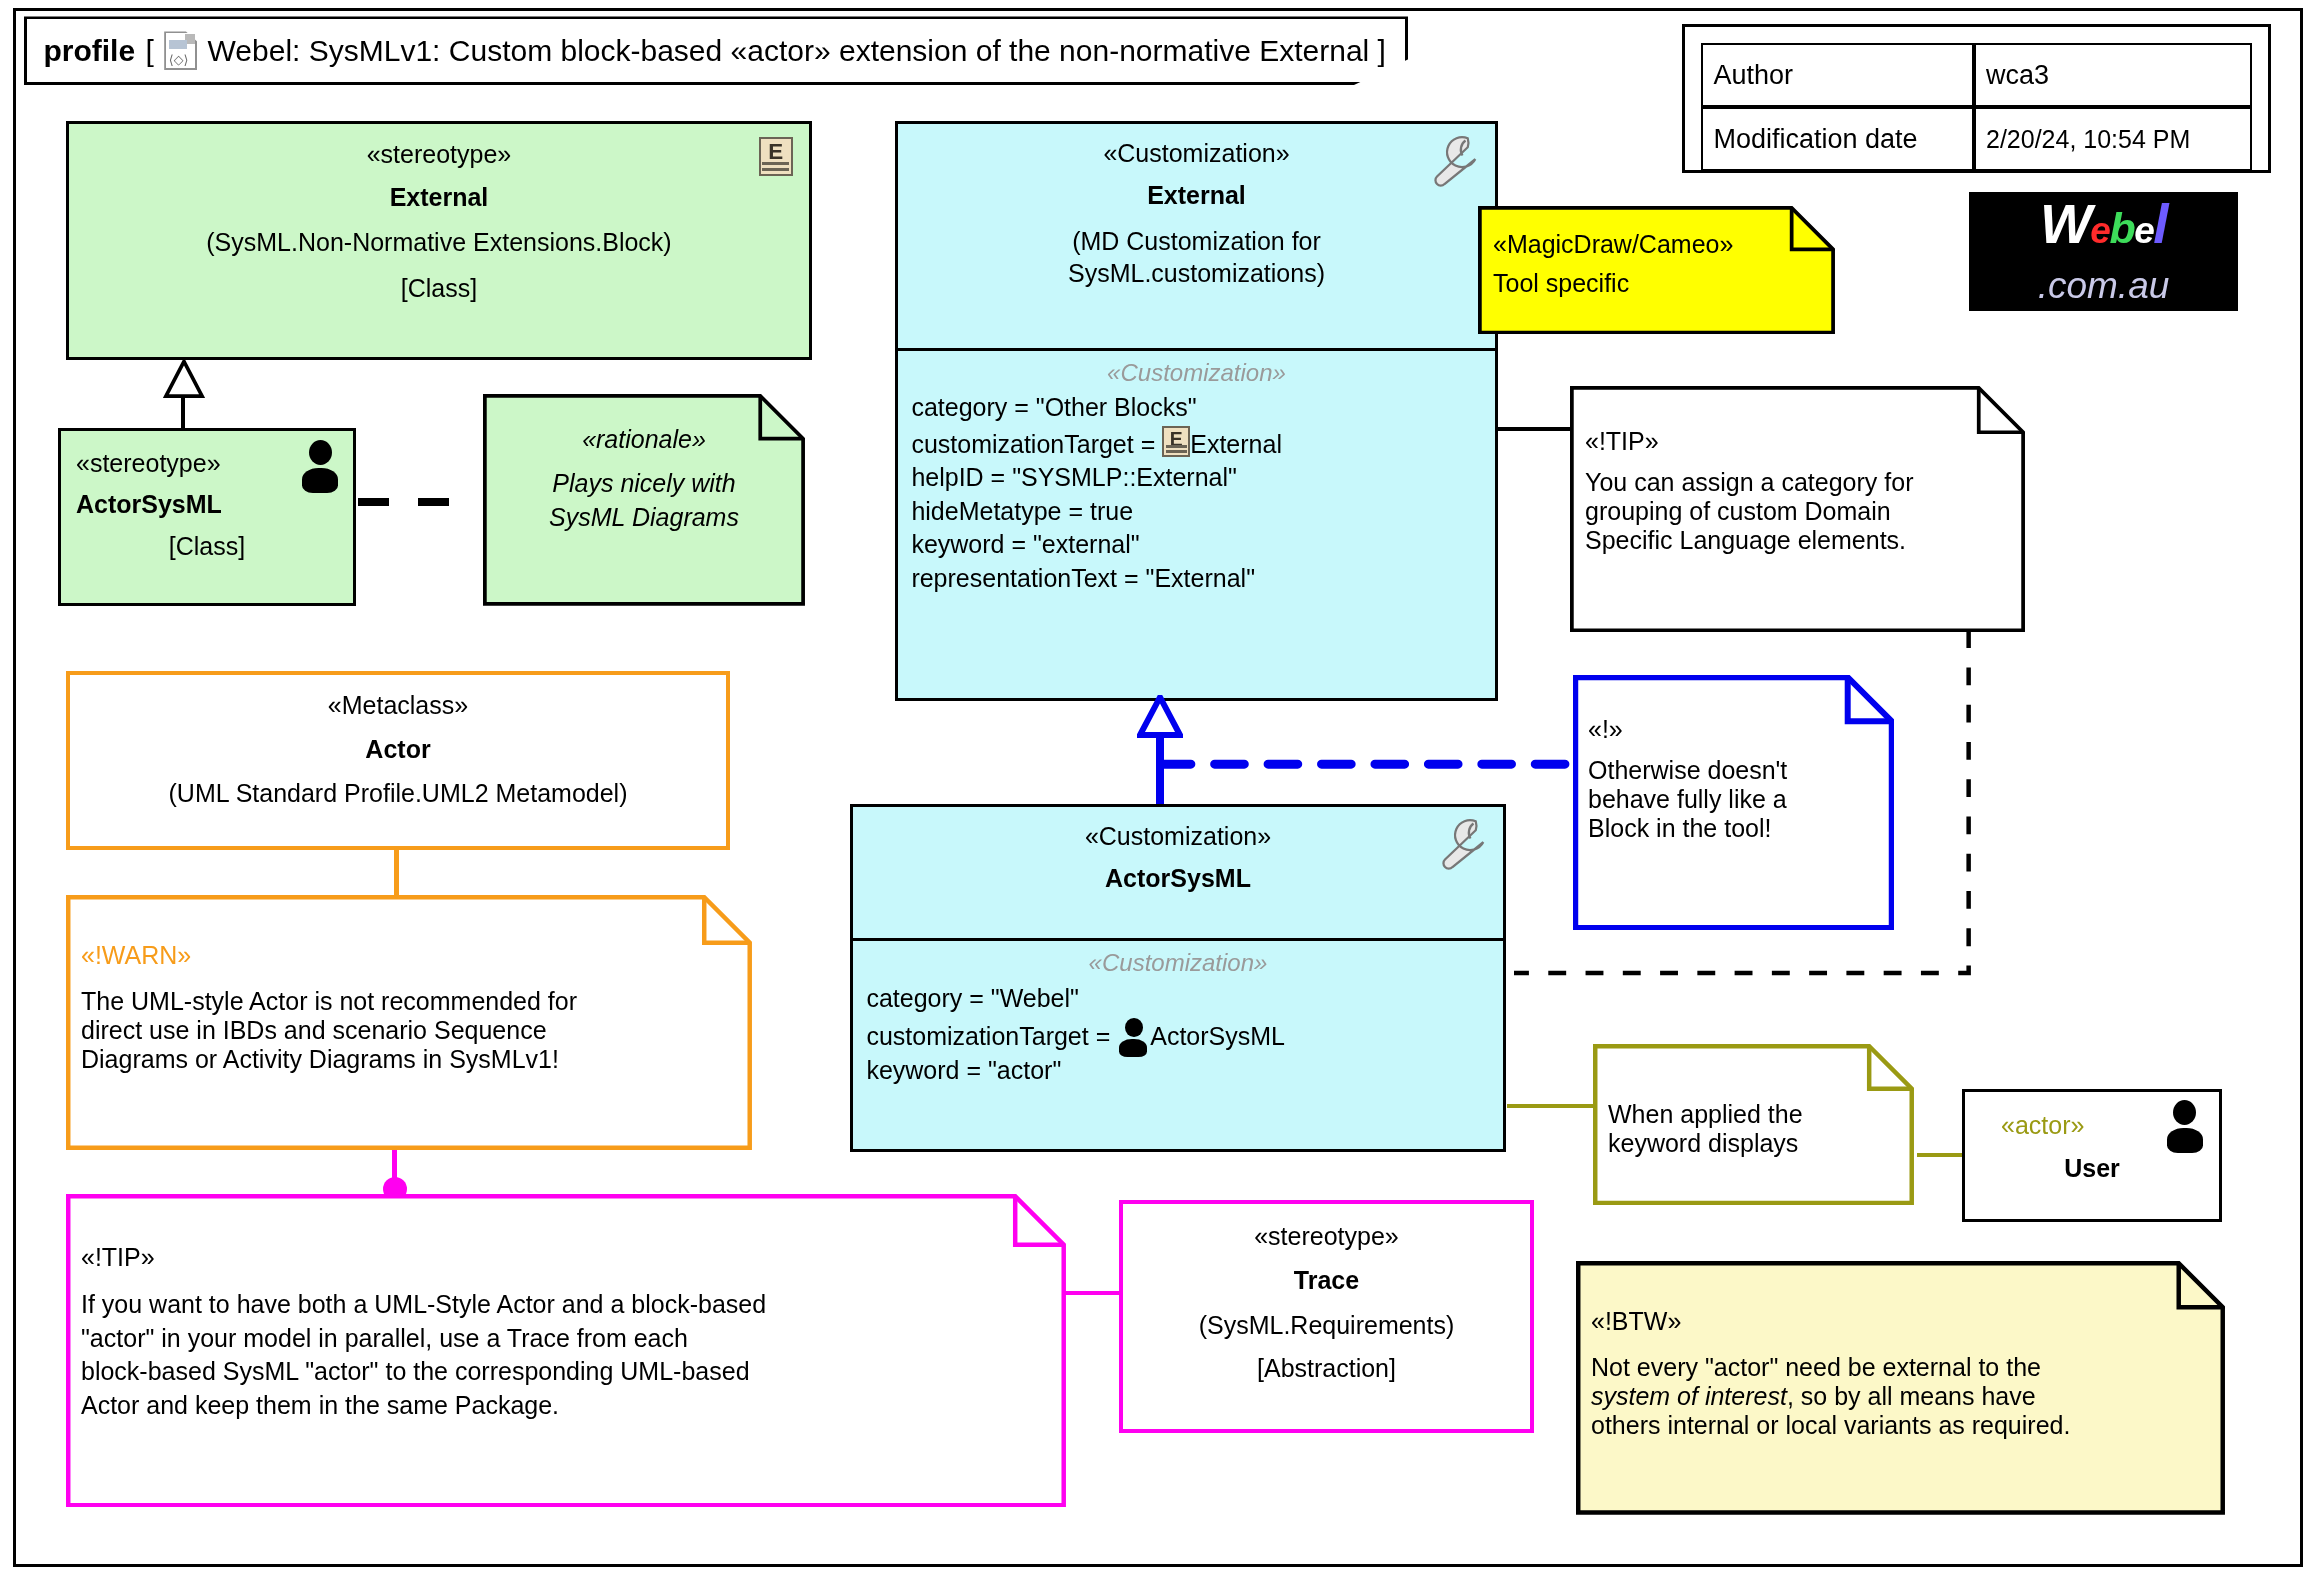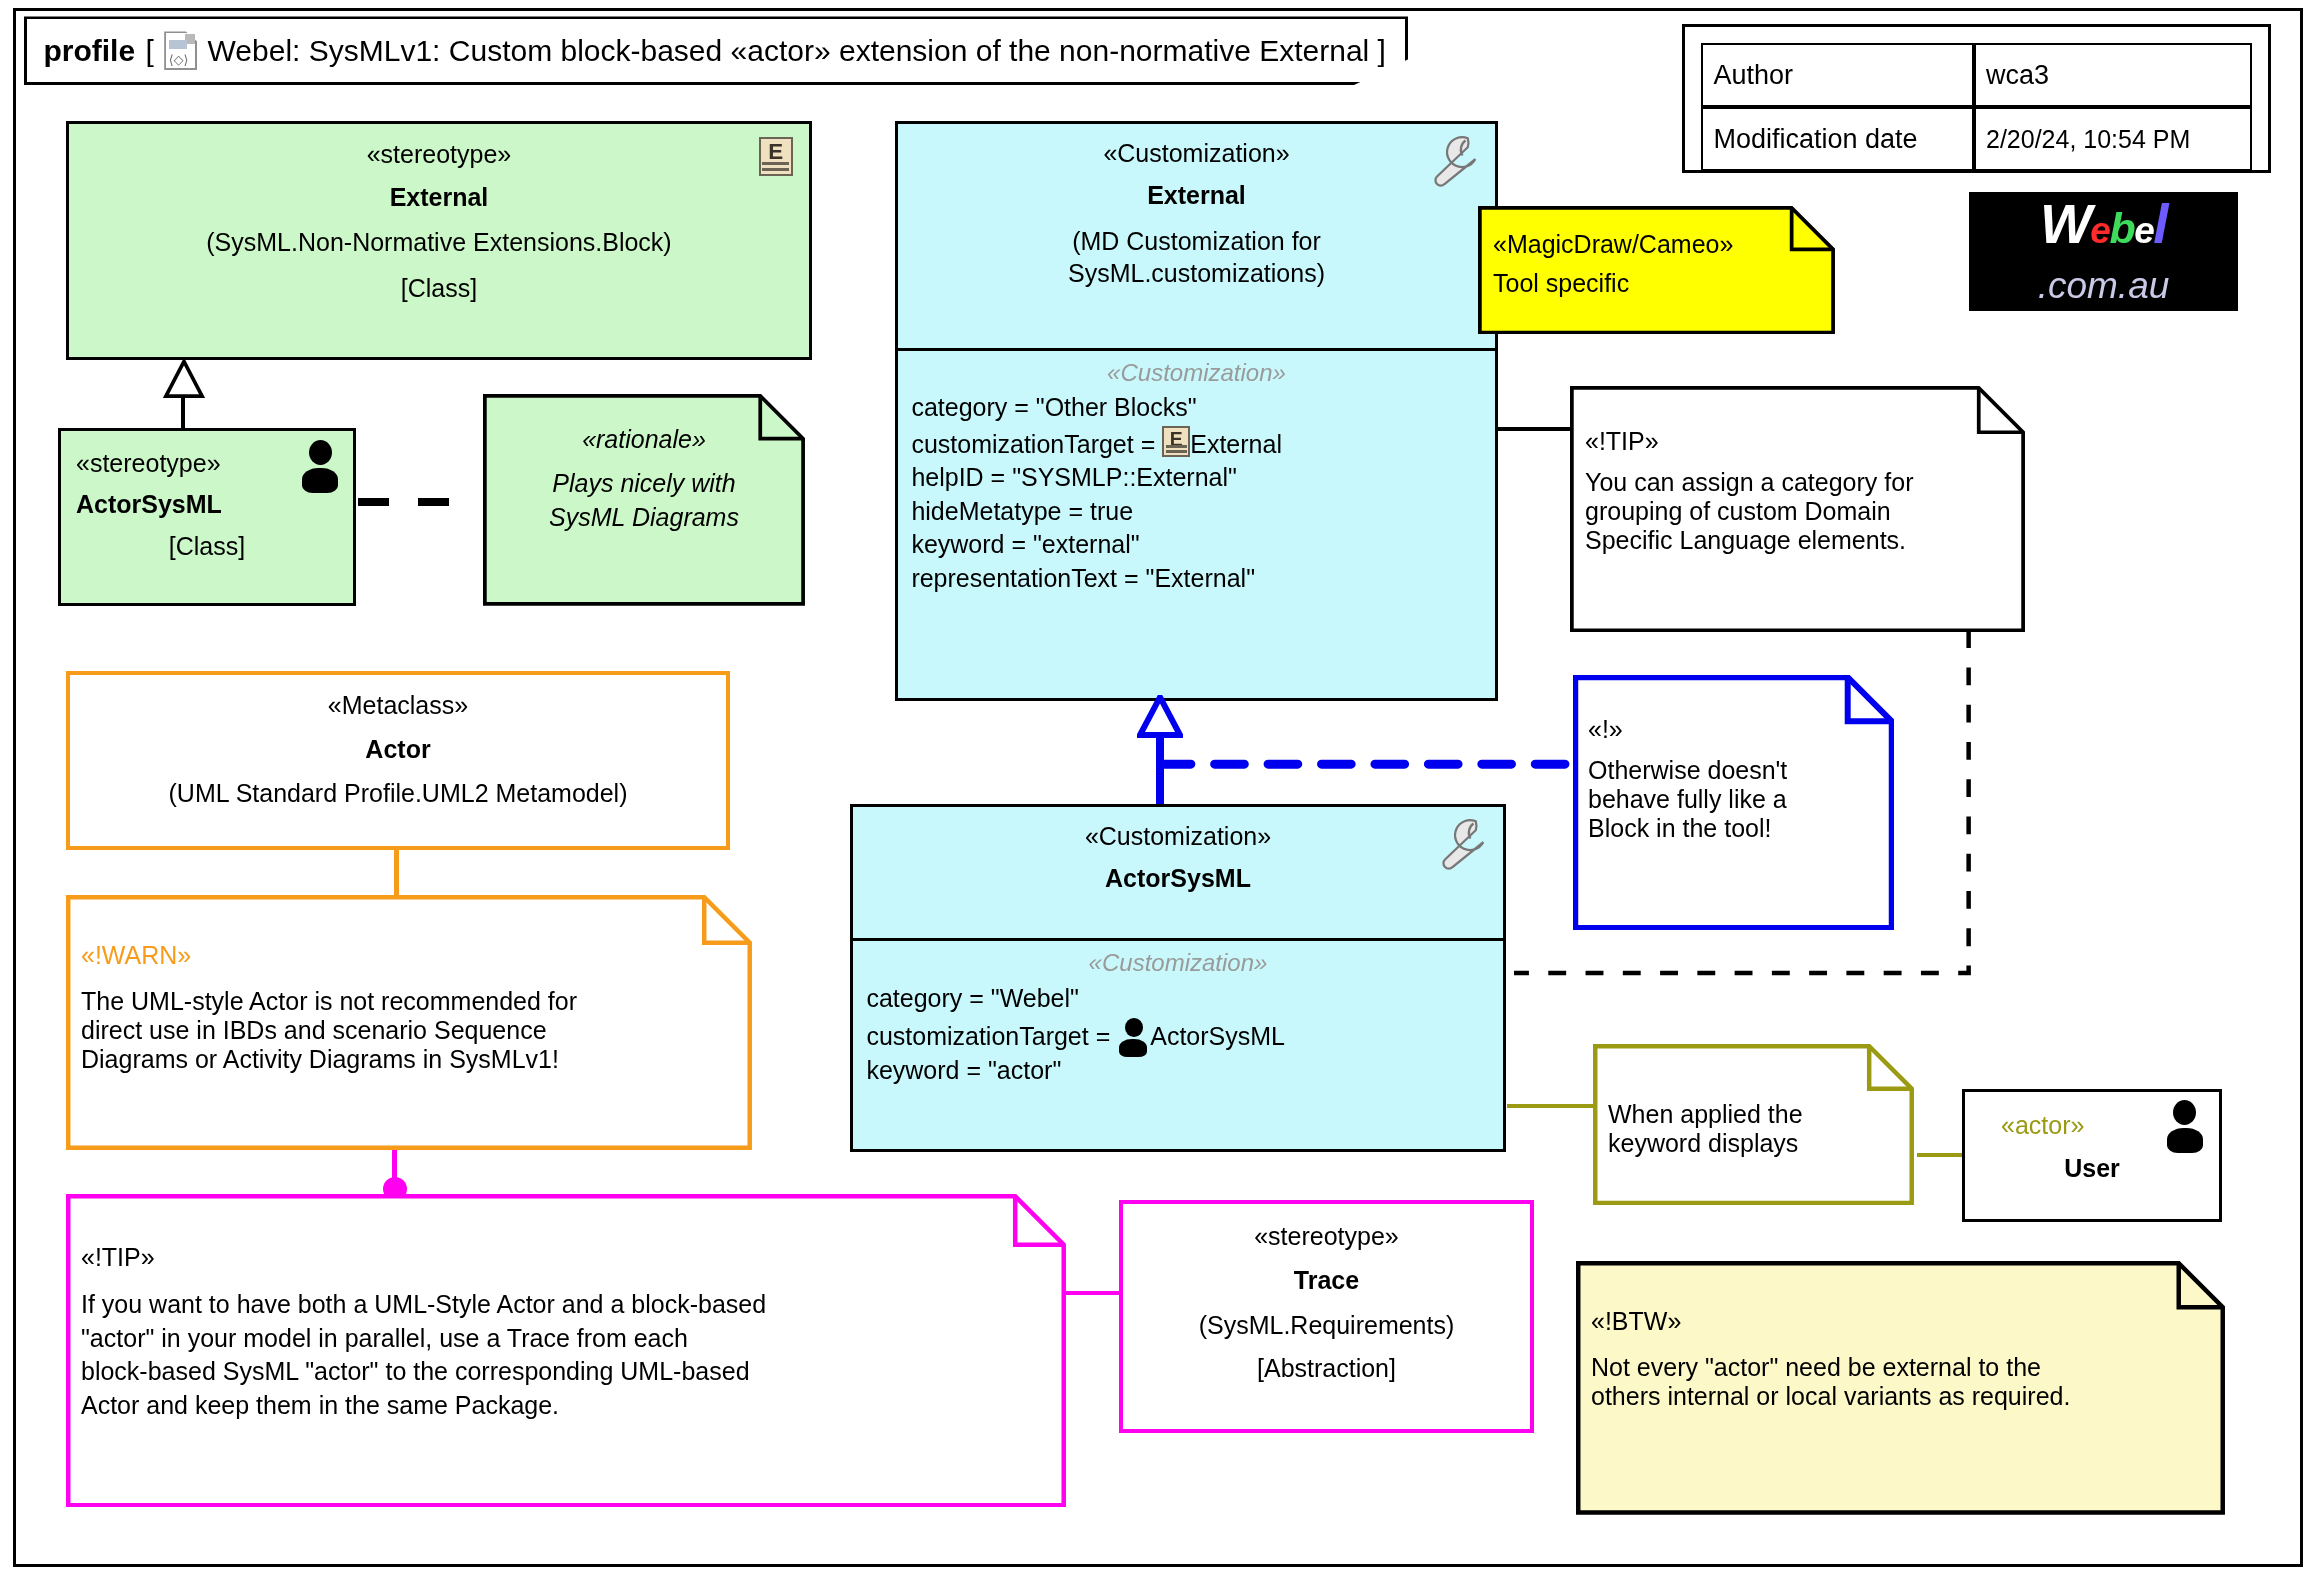--- a/index.html
+++ b/index.html
@@ -303,18 +303,19 @@
   </div>
 
   <div class="note" style="left:1576px;top:1261px;width:649px;height:254px;">
     <svg class="body" viewBox="0 0 870 340" preserveAspectRatio="none">
       <path d="M3,3 H808 L867,62 V337 H3 Z" fill="#fcf8c8" stroke="#000" stroke-width="6"></path>
       <path d="M808,3 V62 H867" fill="none" stroke="#000" stroke-width="6"></path>
     </svg>
     <div class="txt">
       <div class="cen kw" style="margin-top:36px;">«!BTW»</div>
       <div class="sub" style="margin-top:16.4px;">Not every "actor" need be external to the</div>
+      <div class="sub"><em class="it">system of interest</em><span>, so by all means have</span></div>
       <div class="sub">others internal or local variants as required.</div>
     </div>
   </div>
 
 </div>
 
 
 </body></html>

